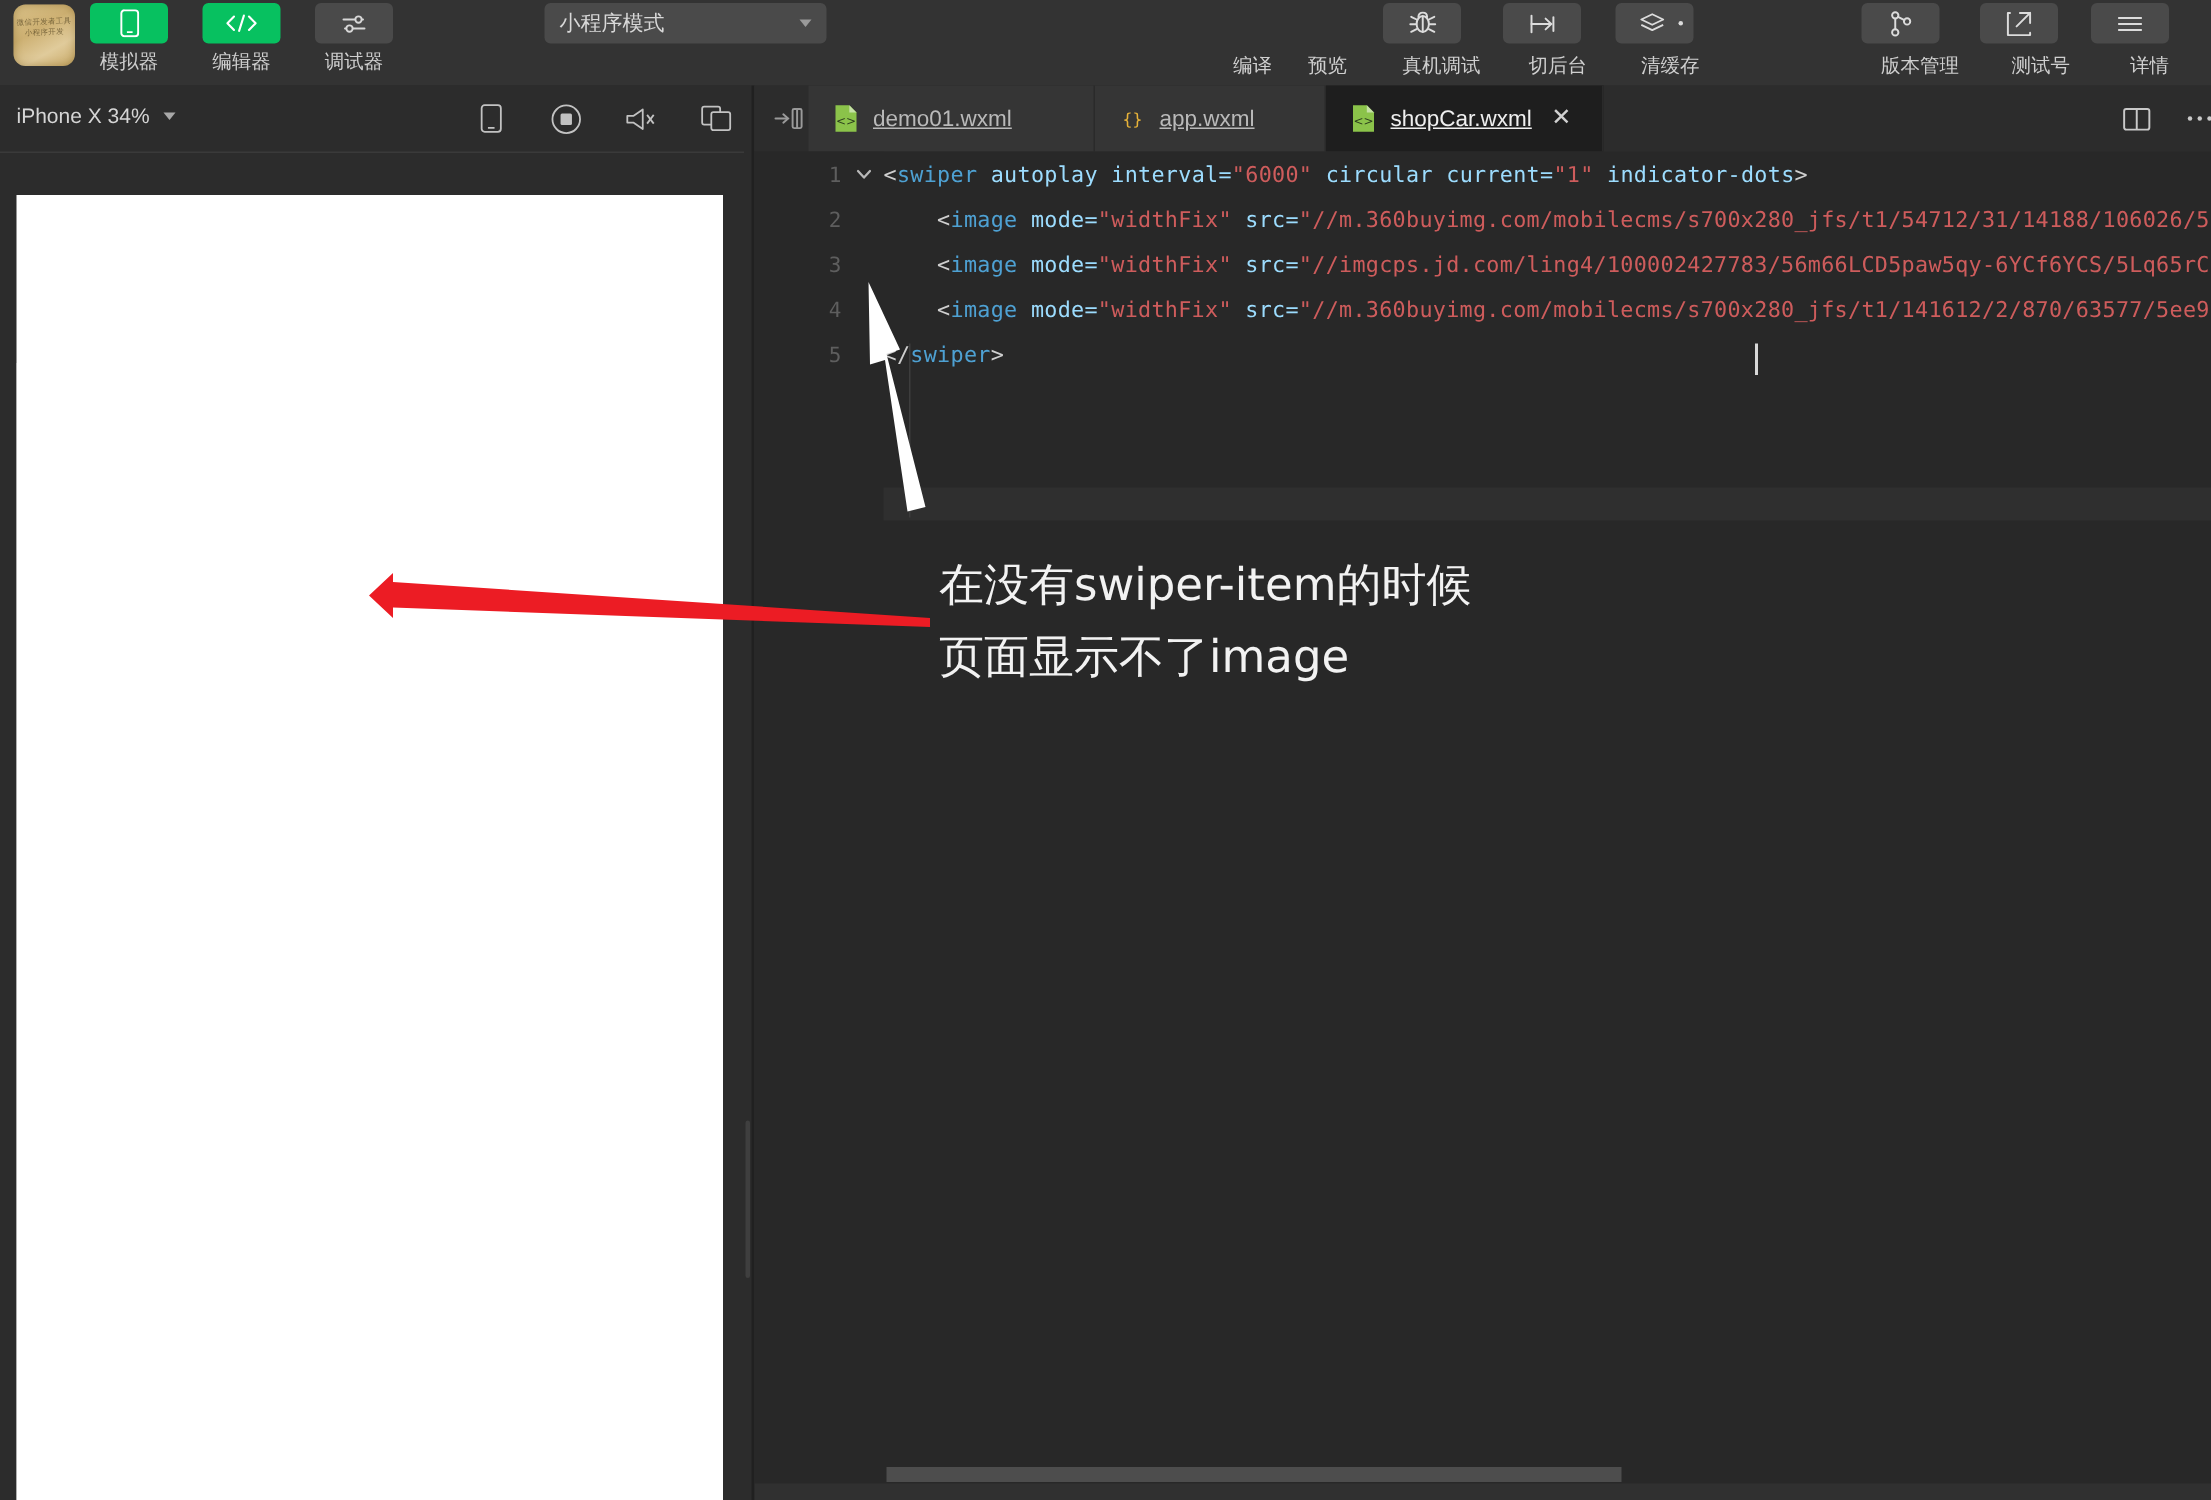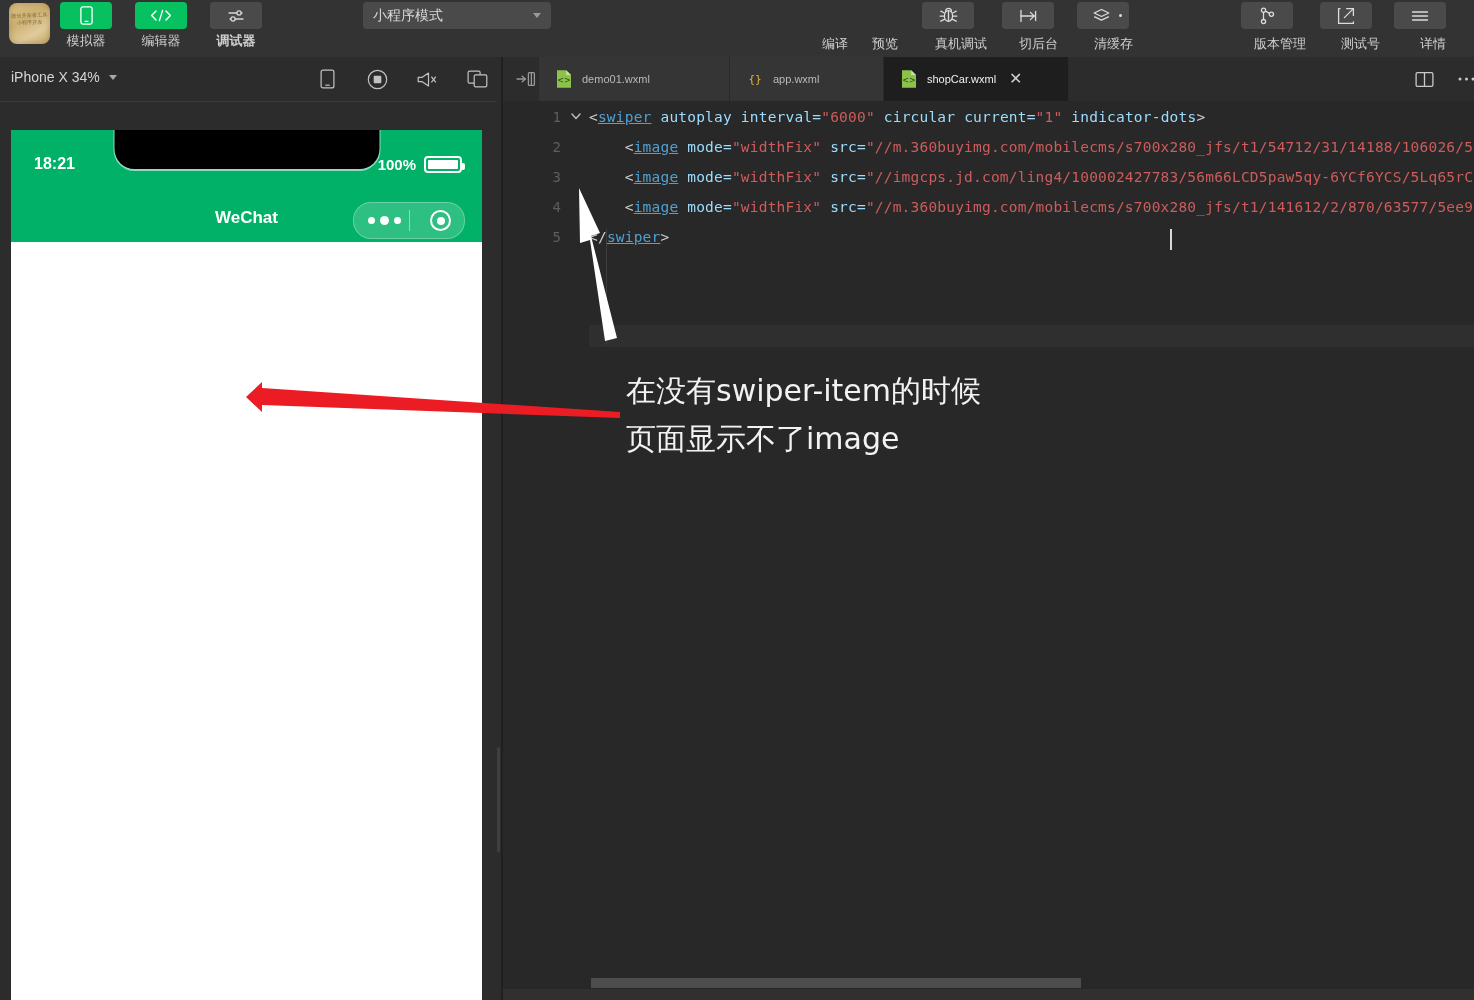--- a/index.html
+++ b/index.html
@@ -170,21 +170,21 @@
     position:absolute;left:10px;top:10px;width:26px;height:24px;
     display:flex;align-items:center;justify-content:center;
   }
   .tab{
     position:absolute;top:0;height:44px;display:flex;align-items:center;
     padding:0 16px;box-sizing:border-box;background:#353535;
     border-right:1px solid #2a2a2a;
   }
   .tab.active{background:#1e1e1e;}
   .tab .ficon{width:18px;height:20px;margin-right:9px;flex:0 0 auto;}
-  .tab .tlabel{font-size:11px;color:#b9b9b9;white-space:nowrap;}
+  .tab .tlabel{font-size:15px;color:#b9b9b9;white-space:nowrap;text-decoration:underline;}
   .tab.active .tlabel{color:#efefef;}
   .tab .tclose{margin-left:13px;font-size:16px;color:#d0d0d0;line-height:1;}
 
   .ed-right-ico{
     position:absolute;top:10px;width:26px;height:24px;
     display:flex;align-items:center;justify-content:center;
   }
 
   .code-area{
     position:absolute;left:0;top:44px;width:971px;height:899px;background:#282828;
@@ -199,21 +199,21 @@
     font-size:14px;color:#5e5e5e;
   }
   .fold{
     position:absolute;left:66px;width:14px;height:14px;
   }
   .code-line{
     position:absolute;left:86px;white-space:pre;
     font-family:"DejaVu Sans Mono","Liberation Mono",monospace;
     font-size:14.5px;letter-spacing:.2px;color:#d4d4d4;
   }
-  .code-line .tag{color:#4ea1d3;text-decoration:underline;}
+  .code-line .tag{color:#4ea1d3;}
   .code-line .attr{color:#9cdcfe;}
   .code-line .str{color:#ce5c5c;}
   .code-line .punc{color:#cfcfcf;}
   .indent-guide{
     position:absolute;left:103px;top:128px;width:1px;height:116px;background:#3d3d3d;
   }
   .caret-bar{
     position:absolute;left:667px;top:224px;width:2px;height:21px;background:#d8d8d8;
   }
   .line-hl{
@@ -261,21 +261,21 @@
       <div class="tb-btn green">
         <svg class="tb-ico" width="22" height="13" viewBox="0 0 22 13" fill="none" stroke="#fff" stroke-width="1.4" stroke-linecap="round" stroke-linejoin="round">
           <polyline points="6,2 1.6,6.5 6,11"></polyline>
           <polyline points="16,2 20.4,6.5 16,11"></polyline>
           <line x1="12.6" y1="1.4" x2="9.4" y2="11.6"></line>
         </svg>
       </div>
       <div class="tb-label">编辑器</div>
     </div>
 
-    <div class="tb-item" style="left:209px;width:54px;font-weight:bold;">
+    <div class="tb-item" style="left:209px;width:54px;">
       <div class="tb-btn grey">
         <svg class="tb-ico" width="16" height="14" viewBox="0 0 16 14" fill="none" stroke="#d8d8d8" stroke-width="1.3" stroke-linecap="round">
           <line x1="1" y1="4" x2="14" y2="4"></line>
           <line x1="2" y1="10" x2="15" y2="10"></line>
           <circle cx="11" cy="4" r="2.1" fill="#4a4a4a"></circle>
           <circle cx="5" cy="10" r="2.1" fill="#4a4a4a"></circle>
         </svg>
       </div>
       <div class="tb-label">调试器</div>
     </div>
@@ -379,40 +379,20 @@
       </div>
       <div class="sim-ico" style="left:465px;">
         <svg width="21" height="18" viewBox="0 0 21 18" fill="none" stroke="#c2c2c2" stroke-width="1.2">
           <rect x="1.1" y="1.1" width="12" height="12" rx="1.4"></rect>
           <rect x="7.2" y="4.8" width="12.6" height="12" rx="1.4" fill="#2c2c2c"></rect>
         </svg>
       </div>
     </div>
 
     <div class="phone">
-      <div class="ph-head">
-        <div class="ph-notch"></div>
-        <div class="ph-time">18:21</div>
-        <div class="ph-batt-t">100%</div>
-        <div class="ph-batt">
-            <i></i>
-          </div>
-        <div class="ph-title">WeChat</div>
-        <div class="ph-caps">
-          <div class="ph-dots">
-              <s></s>
-              <s class="big"></s>
-              <s></s>
-            </div>
-          <div class="ph-capdiv"></div>
-          <div class="ph-target">
-              <i></i>
-            </div>
-        </div>
-      </div>
       <div class="ph-body"></div>
     </div>
 
     <div class="sim-vscroll">
         <i></i>
       </div>
   </div>
 
   <div class="panel-divider"></div>
 

